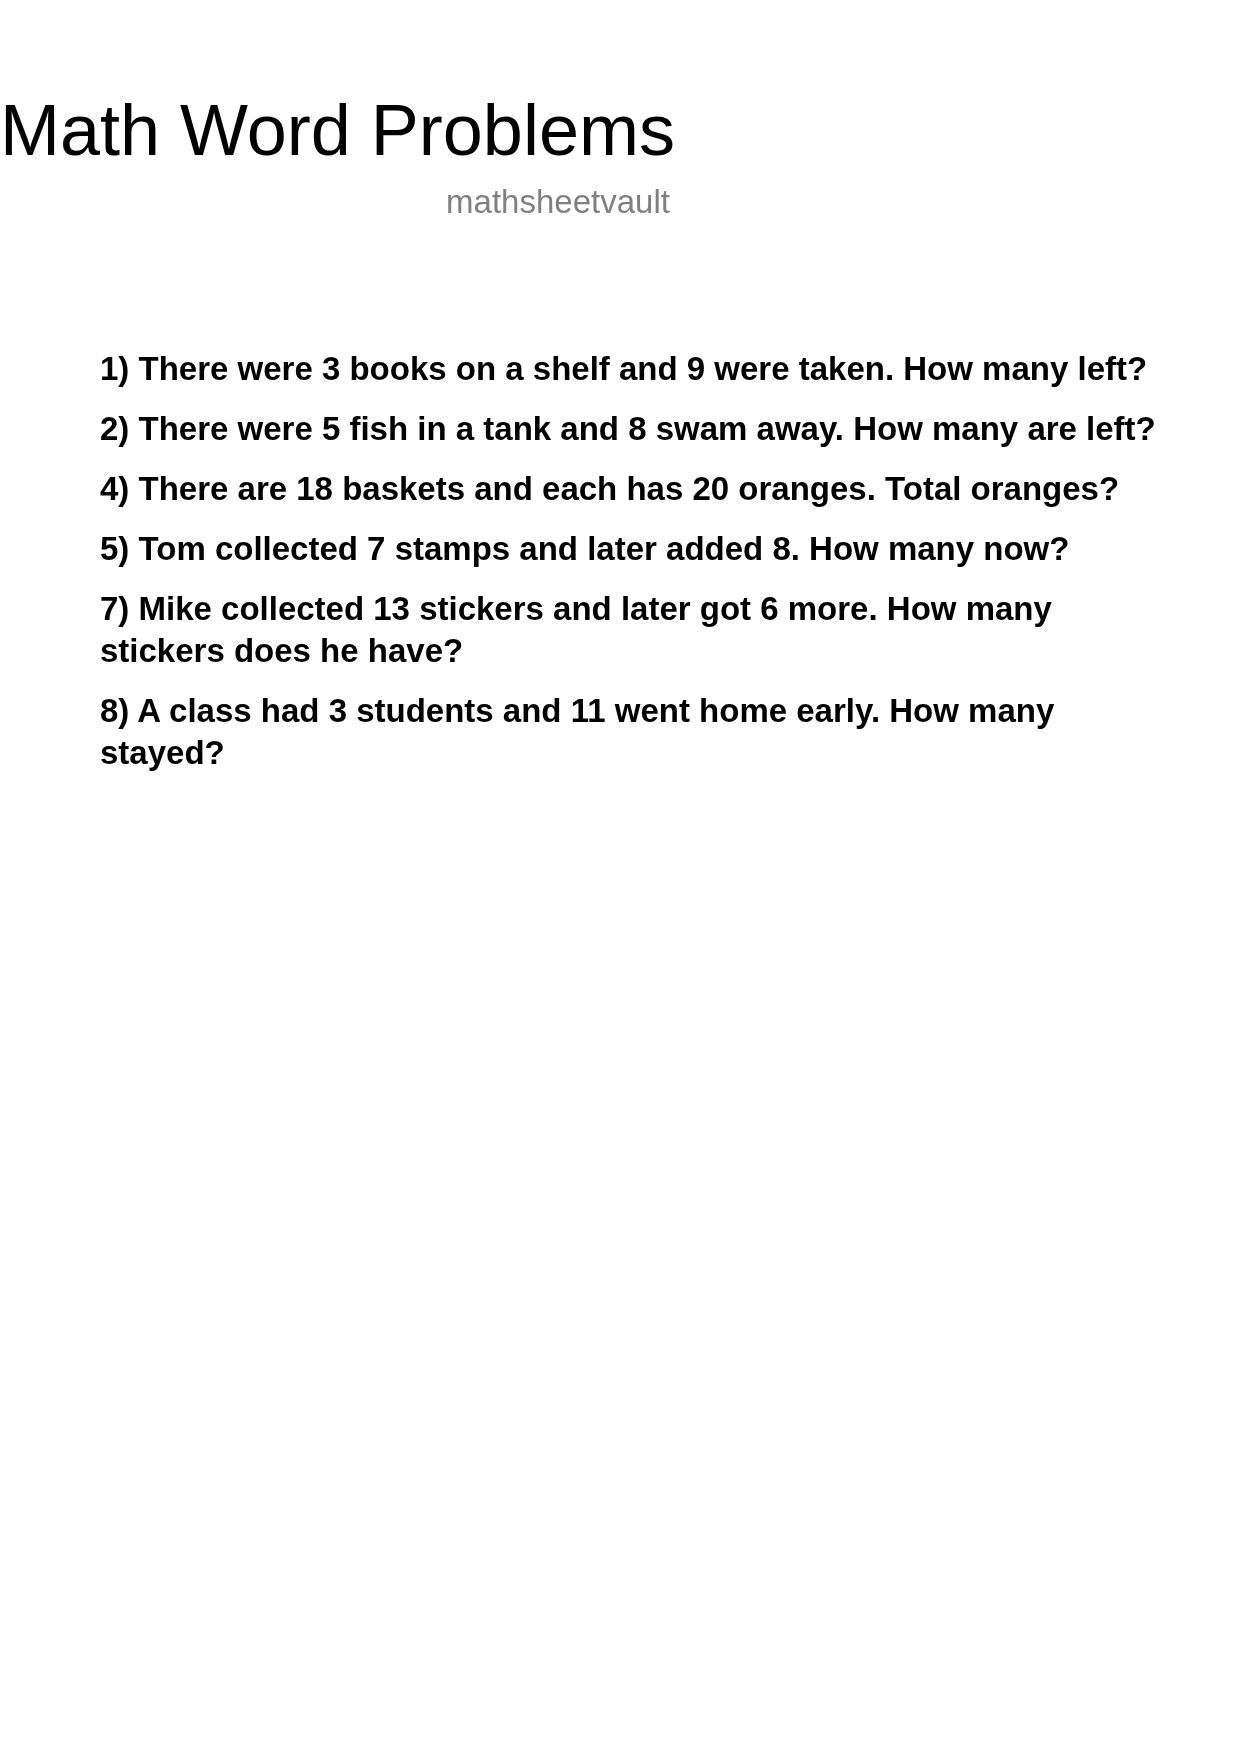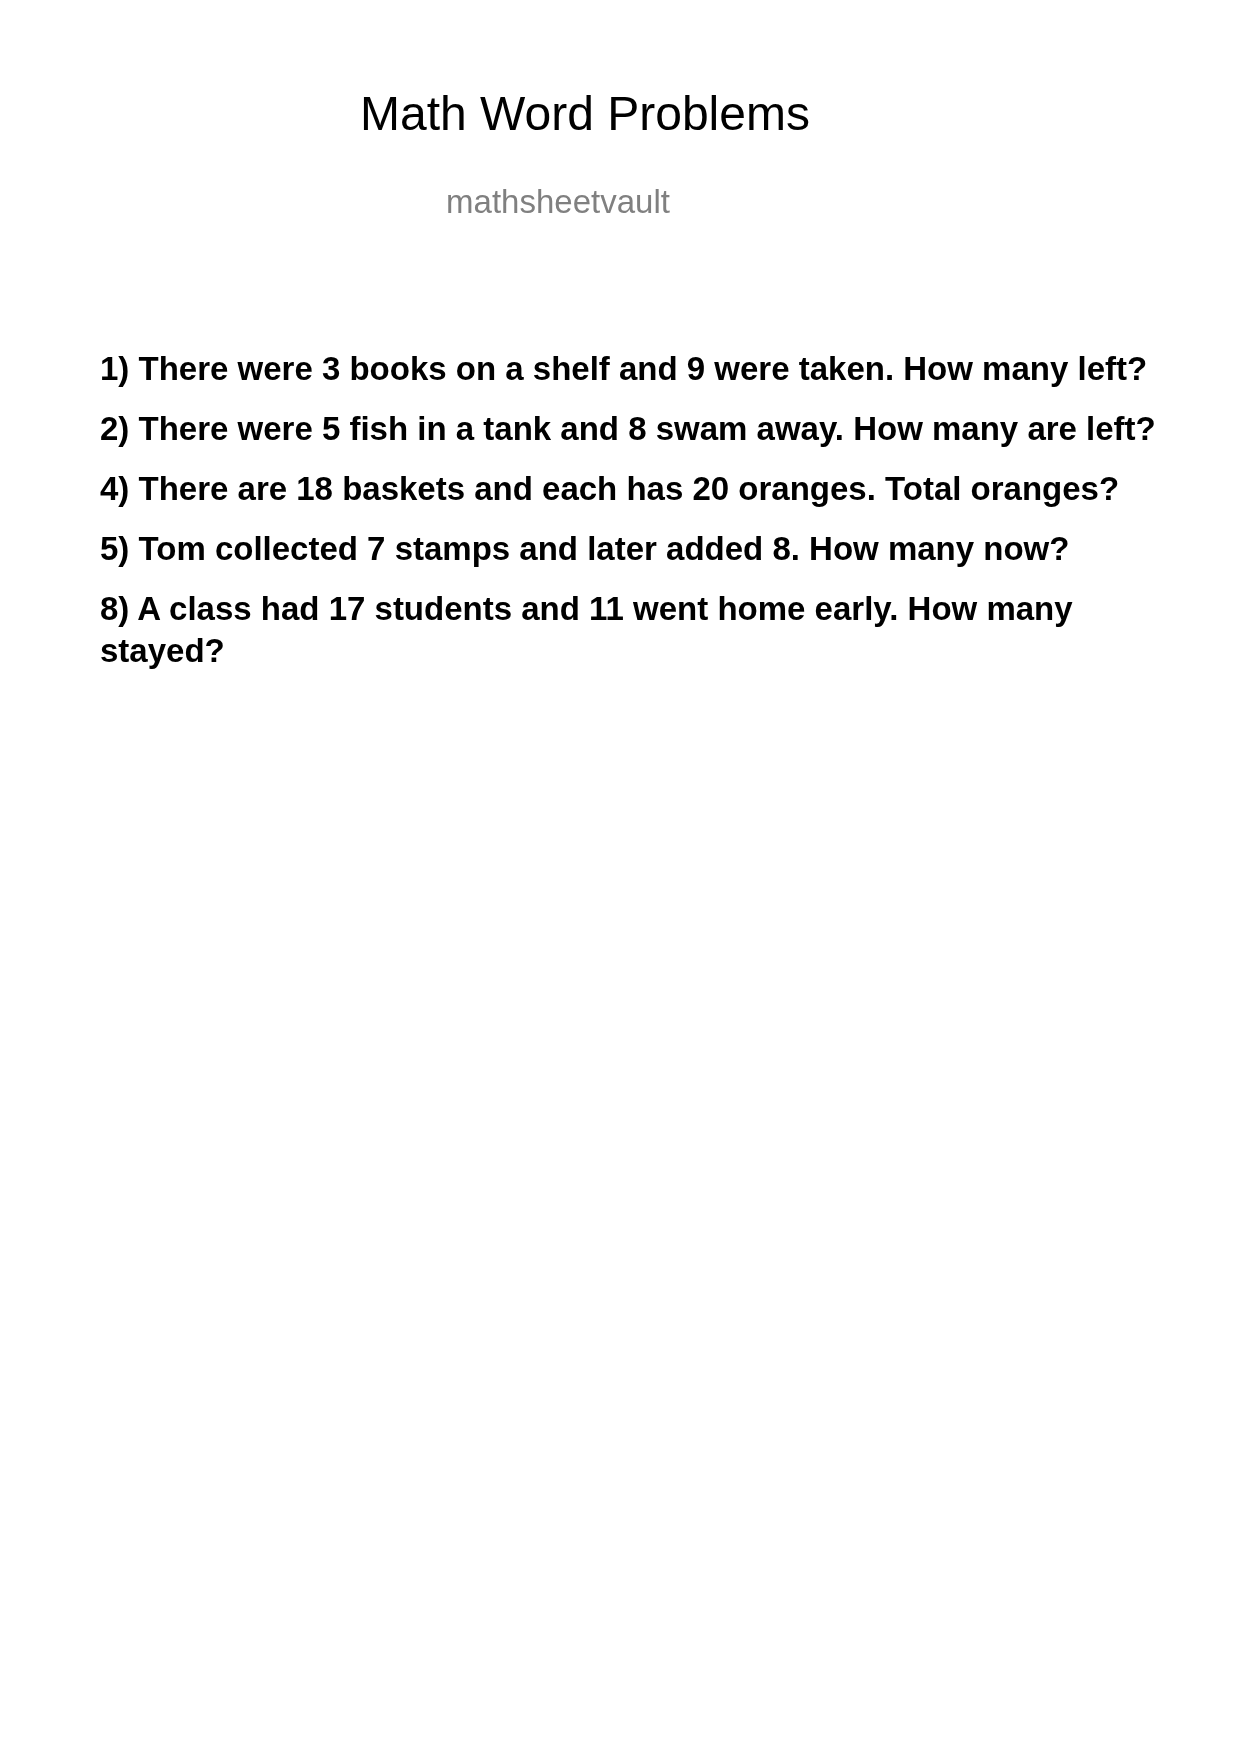--- a/index.html
+++ b/index.html
@@ -1,26 +1,27 @@
 <!DOCTYPE html>
 <html><head>
 <meta charset="utf-8">
 <style>
   html, body { margin: 0; padding: 0; background: #ffffff; }
   body { width: 1240px; height: 1754px; position: relative; overflow: hidden; font-family: "Liberation Sans", sans-serif; color: #000; }
-  .title { position: absolute; left: 0; width: 1170px; top: 82px; text-align: center; font-size: 48px; line-height: 64px; }
+  .title { position: absolute; left: 0; width: 1170px; top: 98px; text-align: left; font-size: 72px; line-height: 64px; }
   .subtitle { position: absolute; left: 0; width: 1116px; top: 182px; text-align: center; font-size: 33px; line-height: 40px; color: #808080; }
   .problems { position: absolute; left: 100px; top: 348px; width: 1060px; font-weight: bold; }
   .problem { font-size: 33px; line-height: 42px; margin-bottom: 18px; }
 </style>
 </head>
 <body>
 
 <div class="title">Math Word Problems</div>
 <div class="subtitle">mathsheetvault</div>
 
 <div class="problems">
   <div class="problem">1) There were 3 books on a shelf and 9 were taken. How many left?</div>
   <div class="problem">2) There were 5 fish in a tank and 8 swam away. How many are left?</div>
   <div class="problem">4) There are 18 baskets and each has 20 oranges. Total oranges?</div>
   <div class="problem">5) Tom collected 7 stamps and later added 8. How many now?</div>
-  <div class="problem">8) A class had 17 students and 11 went home early. How many stayed?</div>
+  <div class="problem">7) Mike collected 13 stickers and later got 6 more. How many stickers does he have?</div>
+  <div class="problem">8) A class had 3 students and 11 went home early. How many stayed?</div>
 </div>
 
 </body></html>

